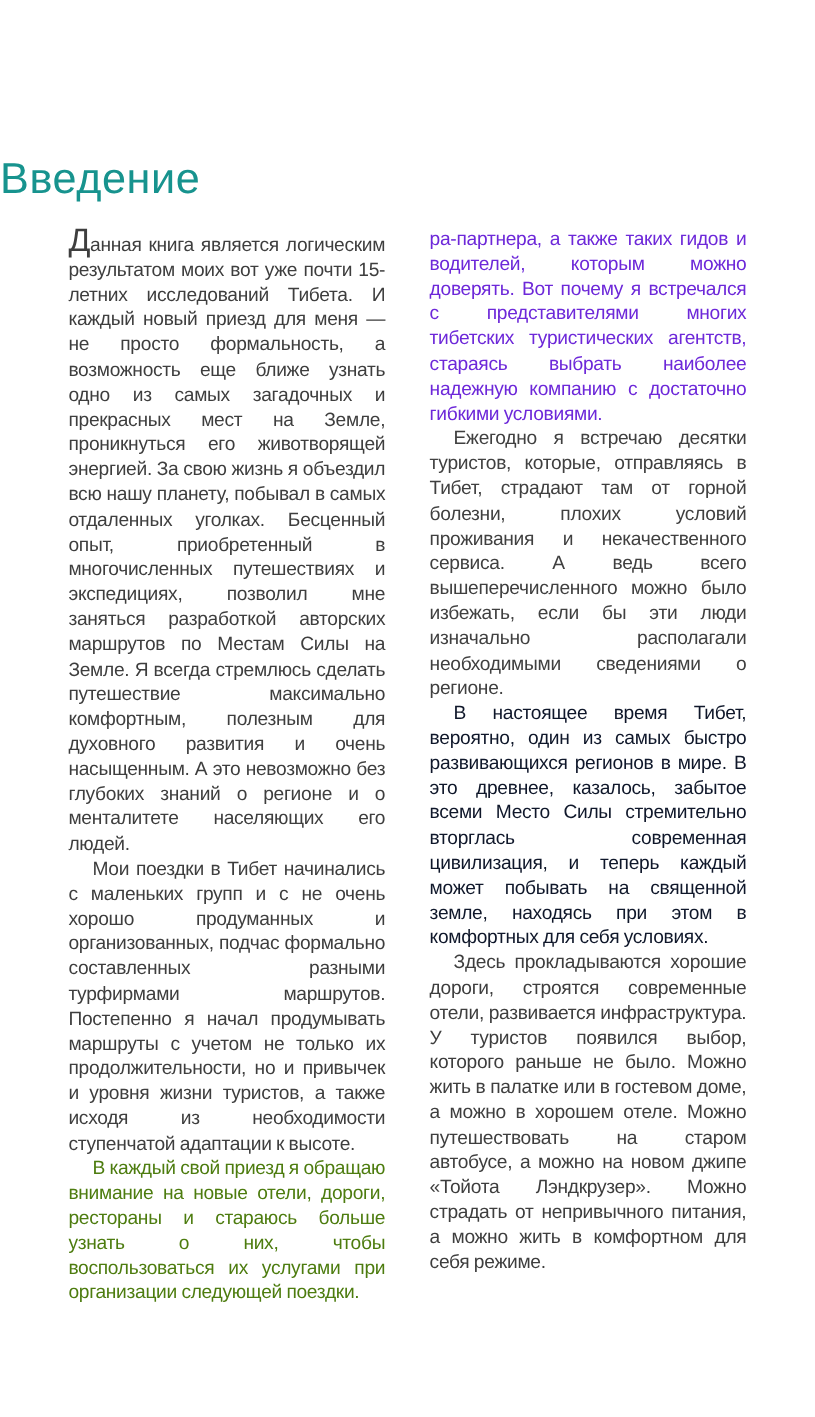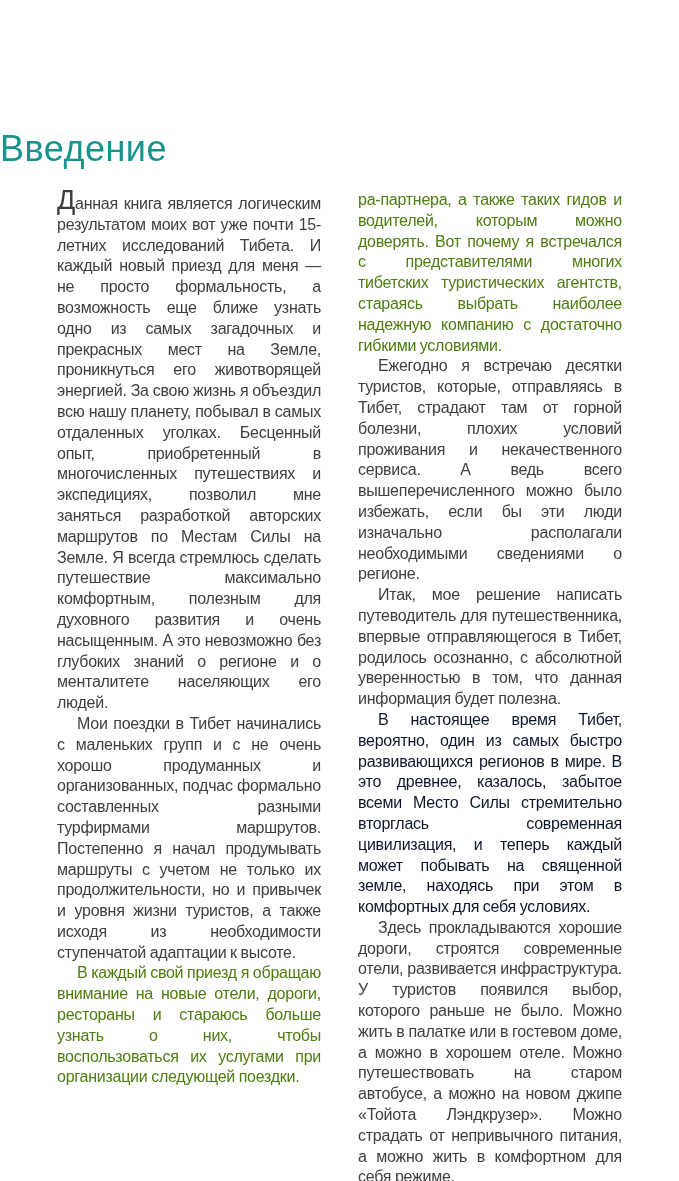--- a/index.html
+++ b/index.html
@@ -63,21 +63,20 @@
 
   <div class="columns">
 
     <div class="col">
       <p style="color: rgb(62, 62, 62);"><span class="initial">Д</span><span>анная книга является логическим результатом моих вот уже почти 15-летних исследований Тибета. И каждый новый приезд для меня — не просто формальность, а возможность еще ближе узнать одно из самых загадочных и прекрасных мест на Земле, проникнуться его животворящей энергией. За свою жизнь я объездил всю нашу планету, побывал в самых отдаленных уголках. Бесценный опыт, приобретенный в многочисленных путешествиях и экспедициях, позволил мне заняться разработкой авторских маршрутов по Местам Силы на Земле. Я всегда стремлюсь сделать путешествие максимально комфортным, полезным для духовного развития и очень насыщенным. А это невозможно без глубоких знаний о регионе и о менталитете населяющих его людей.</span></p>
       <p class="indent" style="color: rgb(62, 62, 62);">Мои поездки в Тибет начинались с маленьких групп и с не очень хорошо продуманных и организованных, подчас формально составленных разными турфирмами маршрутов. Постепенно я начал продумывать маршруты с учетом не только их продолжительности, но и привычек и уровня жизни туристов, а также исходя из необходимости ступенчатой адаптации к высоте.</p>
       <p class="indent" style="color: #4d7c0f;">В каждый свой приезд я обращаю внимание на новые отели, дороги, рестораны и стараюсь больше узнать о них, чтобы воспользоваться их услугами при организации следующей поездки.</p>
     </div>
 
     <div class="col">
-      <p style="color: #4d7c0f;">ра-партнера, а также таких гидов и водителей, которым можно доверять. Вот почему я встречался с представителями многих тибетских туристических агентств, стараясь выбрать наиболее надежную компанию с достаточно гибкими условиями.</p>
+      <p style="color: #6d28d9;">ра-партнера, а также таких гидов и водителей, которым можно доверять. Вот почему я встречался с представителями многих тибетских туристических агентств, стараясь выбрать наиболее надежную компанию с достаточно гибкими условиями.</p>
       <p class="indent" style="color: #404040;">Ежегодно я встречаю десятки туристов, которые, отправляясь в Тибет, страдают там от горной болезни, плохих условий проживания и некачественного сервиса. А ведь всего вышеперечисленного можно было избежать, если бы эти люди изначально располагали необходимыми сведениями о регионе.</p>
-      <p class="indent" style="color: rgb(62, 62, 62);">Итак, мое решение написать путеводитель для путешественника, впервые отправляющегося в Тибет, родилось осознанно, с абсолютной уверенностью в том, что данная информация будет полезна.</p>
       <p class="indent" style="color: #0f172a;">В настоящее время Тибет, вероятно, один из самых быстро развивающихся регионов в мире. В это древнее, казалось, забытое всеми Место Силы стремительно вторглась современная цивилизация, и теперь каждый может побывать на священной земле, находясь при этом в комфортных для себя условиях.</p>
       <p class="indent" style="color: rgb(62, 62, 62);">Здесь прокладываются хорошие дороги, строятся современные отели, развивается инфраструктура. У туристов появился выбор, которого раньше не было. Можно жить в палатке или в гостевом доме, а можно в хорошем отеле. Можно путешествовать на старом автобусе, а можно на новом джипе «Тойота Лэндкрузер». Можно страдать от непривычного питания, а можно жить в комфортном для себя режиме.</p>
     </div>
 
   </div>
 </div>
 
 </body></html>

